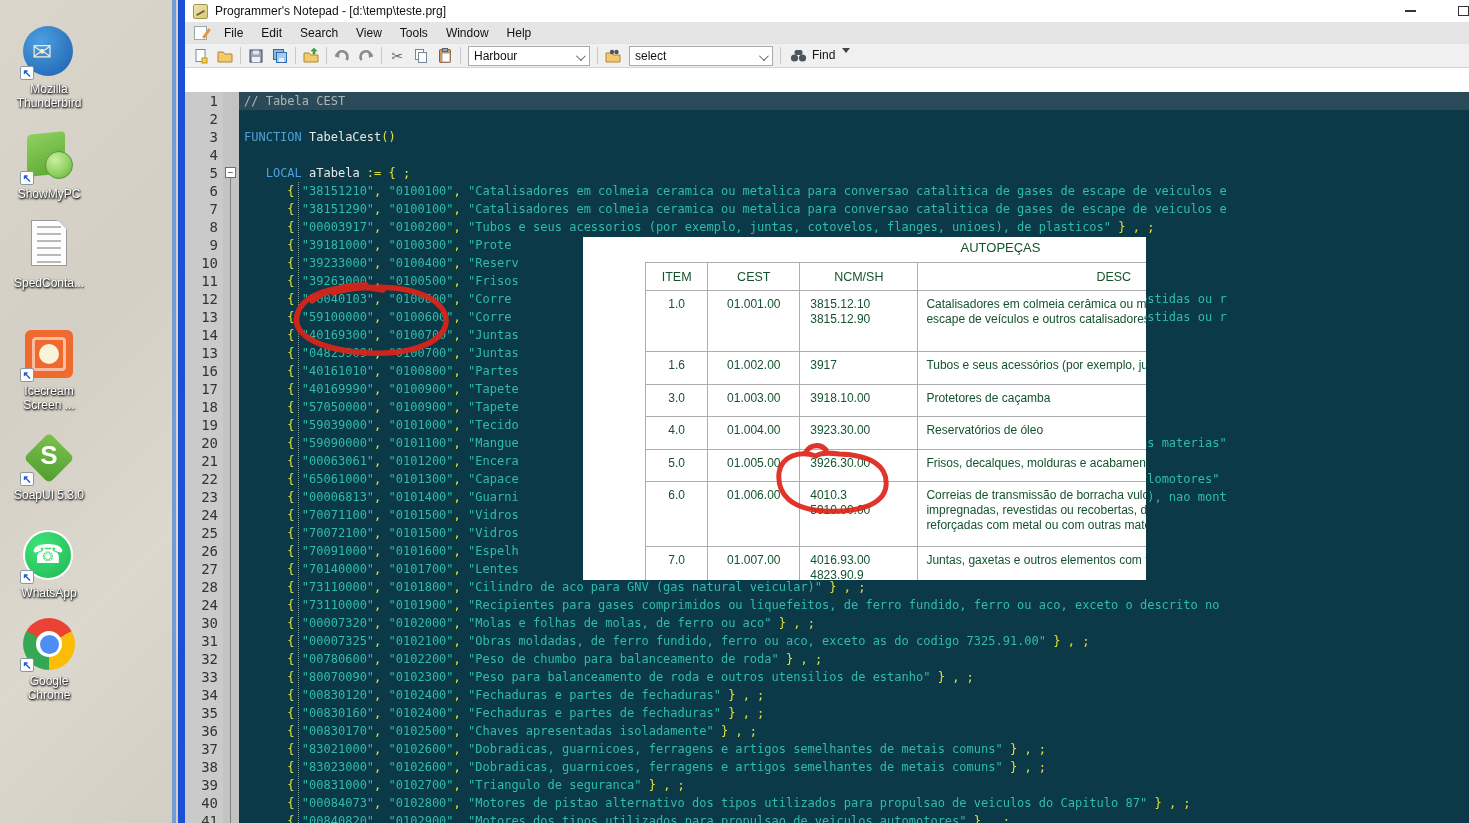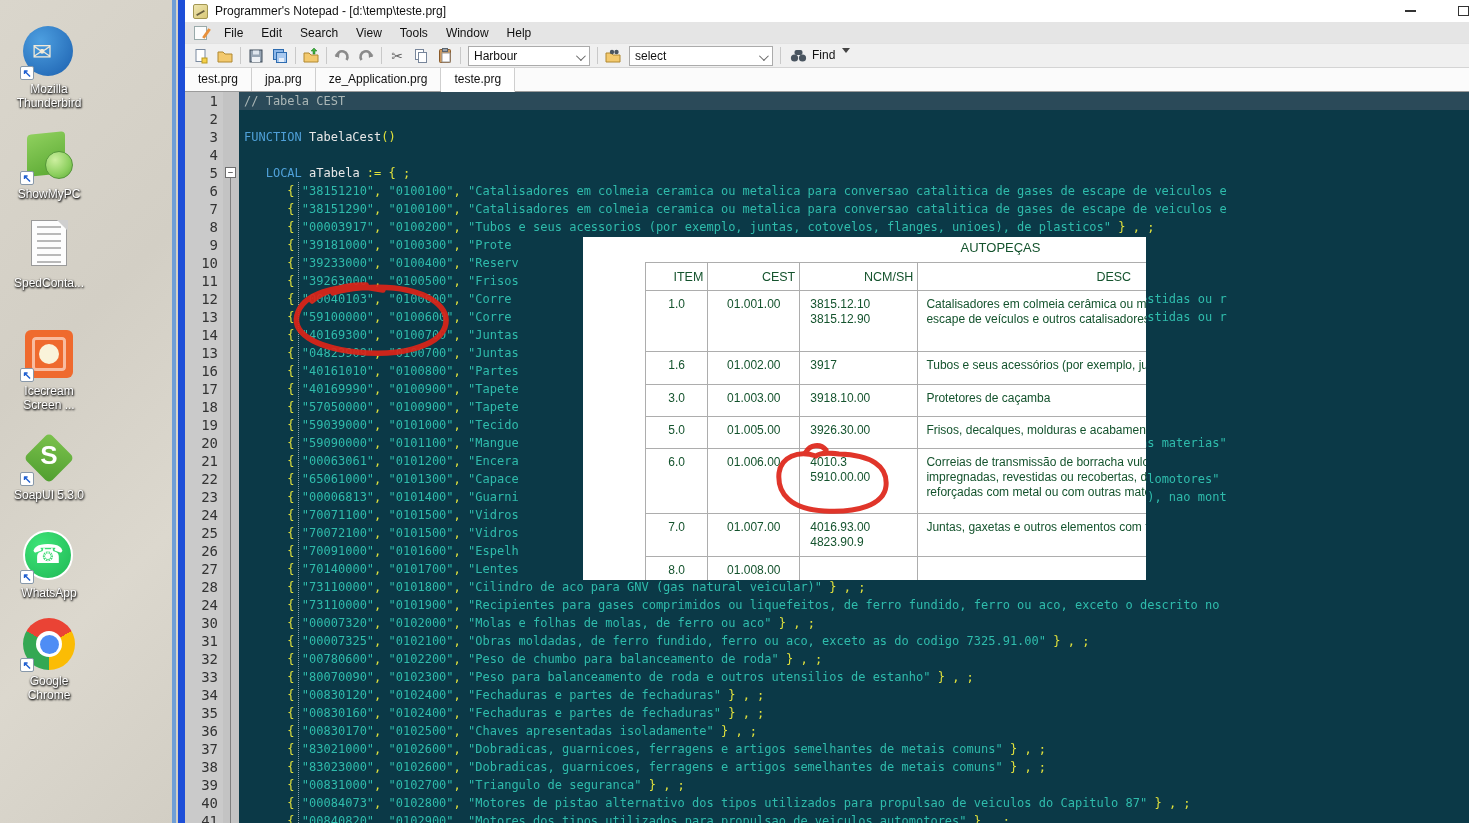--- a/index.html
+++ b/index.html
@@ -89,21 +89,21 @@
   .cl{height:18px;white-space:pre;padding-left:5px;position:relative;z-index:1;}
   .cl.current{background:var(--ed-cur);}
   .st{color:var(--str);} .kw{color:var(--kw);} .pu{color:var(--pu);} .cm{color:var(--cm);}
 
   
   #overlay{position:absolute;left:583px;top:237px;width:563px;height:343px;background:#fff;
     overflow:hidden;z-index:5;color:#14532d;}
   #ov-title{position:absolute;left:62px;top:3px;width:711px;text-align:center;font-size:13px;}
   #ov-grid{position:absolute;left:62px;top:25px;width:711px;border-collapse:collapse;table-layout:fixed;}
   #ov-grid td,#ov-grid th{border:1px solid #adadad;font-weight:normal;font-size:12px;vertical-align:top;padding:6px 4px;}
-  #ov-grid th{text-align:right;height:28px;vertical-align:middle;font-size:12.5px;}
+  #ov-grid th{text-align:center;height:28px;vertical-align:middle;font-size:12.5px;}
   #ov-grid th.h-desc{text-align:left;padding-left:178px;}
   .c-item{text-align:center;} .c-cest{text-align:center;}
   .c-ncm{padding-left:10px !important;} .c-desc{padding-left:8px !important;}
   .nw{white-space:nowrap;overflow:hidden;line-height:15px;}
 
   
   #anno{position:absolute;left:0;top:0;width:1469px;height:823px;z-index:8;pointer-events:none;}
 </style>
 </head>
 <body>
@@ -310,27 +310,20 @@
         <svg width="17" height="15" style="margin-right:5px">
             <rect x="4.5" y="2" width="8" height="5" rx="2" fill="#4a5560"></rect>
             <circle cx="4.5" cy="10" r="3.6" fill="#4a5560"></circle>
             <circle cx="12.5" cy="10" r="3.6" fill="#4a5560"></circle>
           </svg>
         <span>Find</span>
         <span class="caret"></span>
       </div>
     </div>
 
-    <div id="tabbar">
-
-    <div class="tab">test.prg</div>
-        <div class="tab">jpa.prg</div>
-        <div class="tab">ze_Application.prg</div>
-        <div class="tab active">teste.prg</div>
-      </div>
 
     <div id="editor">
       <div id="gutter">
           <div>1</div>
           <div>2</div>
           <div>3</div>
           <div>4</div>
           <div>5</div>
           <div>6</div>
           <div>7</div>
@@ -464,20 +457,30 @@
           <tr style="height: 32px;">
             <td class="c-item">3.0</td>
             <td class="c-cest">01.003.00</td>
             <td class="c-ncm">
               <div class="nw">3918.10.00</div>
             </td>
             <td class="c-desc">
               <div class="nw">Protetores de caçamba</div>
             </td>
           </tr>
+          <tr style="height: 33px;">
+            <td class="c-item">4.0</td>
+            <td class="c-cest">01.004.00</td>
+            <td class="c-ncm">
+              <div class="nw">3923.30.00</div>
+            </td>
+            <td class="c-desc">
+              <div class="nw">Reservatórios de óleo</div>
+            </td>
+          </tr>
           <tr style="height: 32px;">
             <td class="c-item">5.0</td>
             <td class="c-cest">01.005.00</td>
             <td class="c-ncm">
               <div class="nw">3926.30.00</div>
             </td>
             <td class="c-desc">
               <div class="nw">Frisos, decalques, molduras e acabamentos</div>
             </td>
           </tr>

